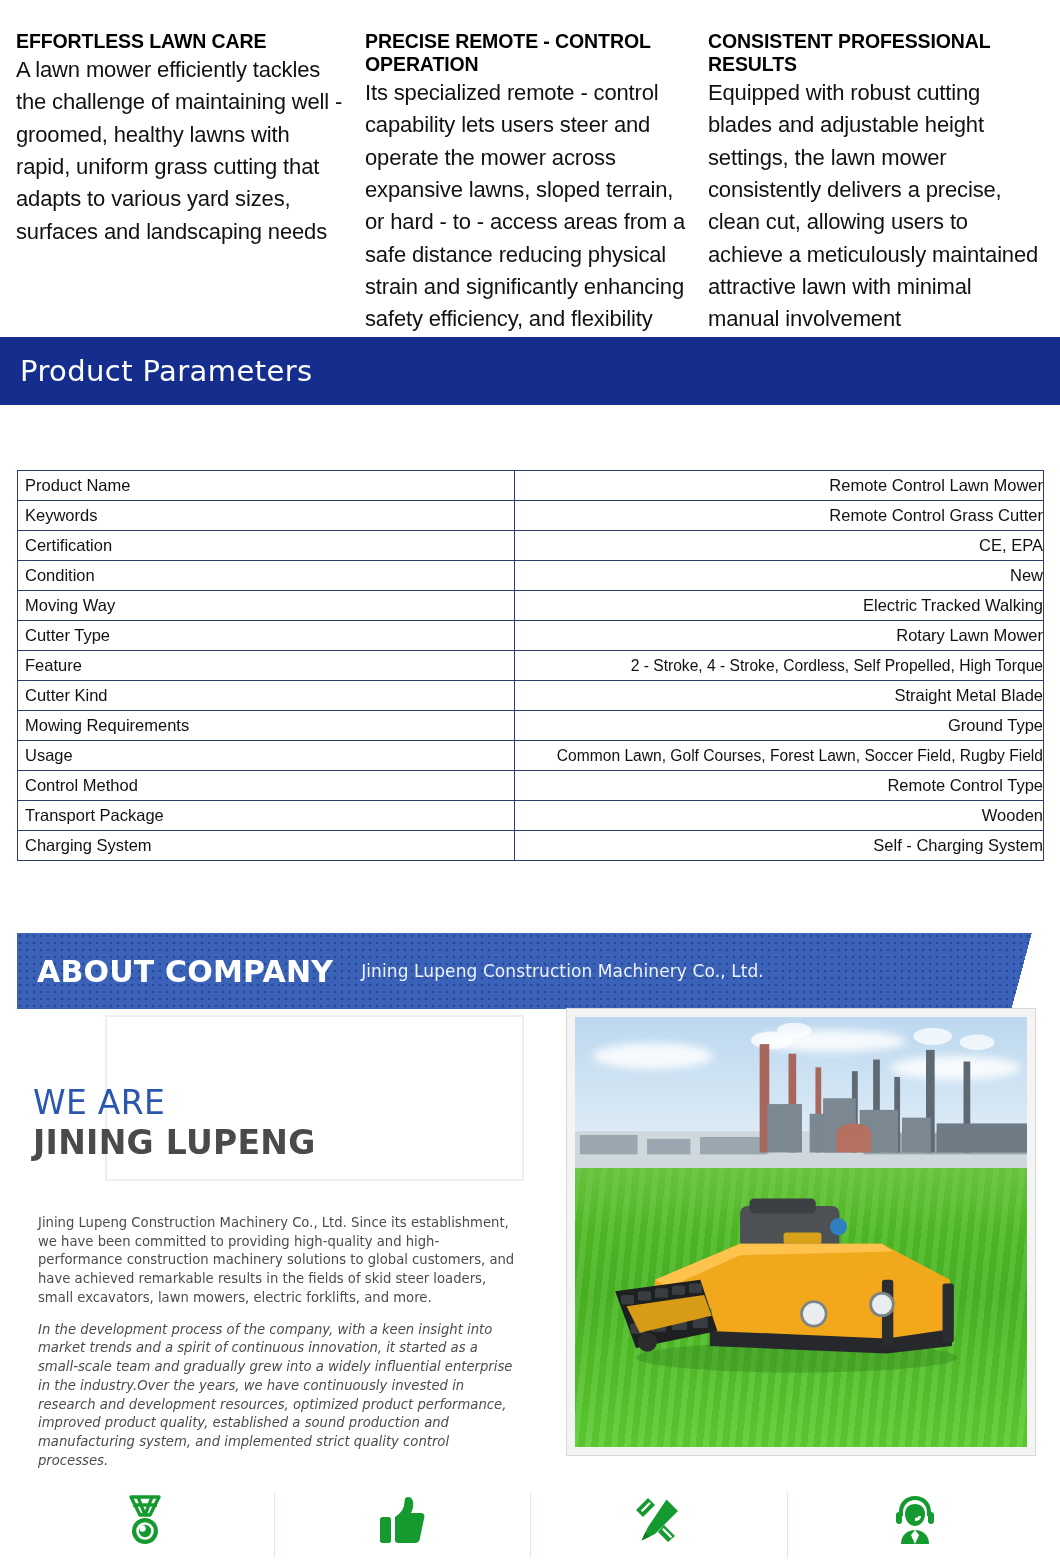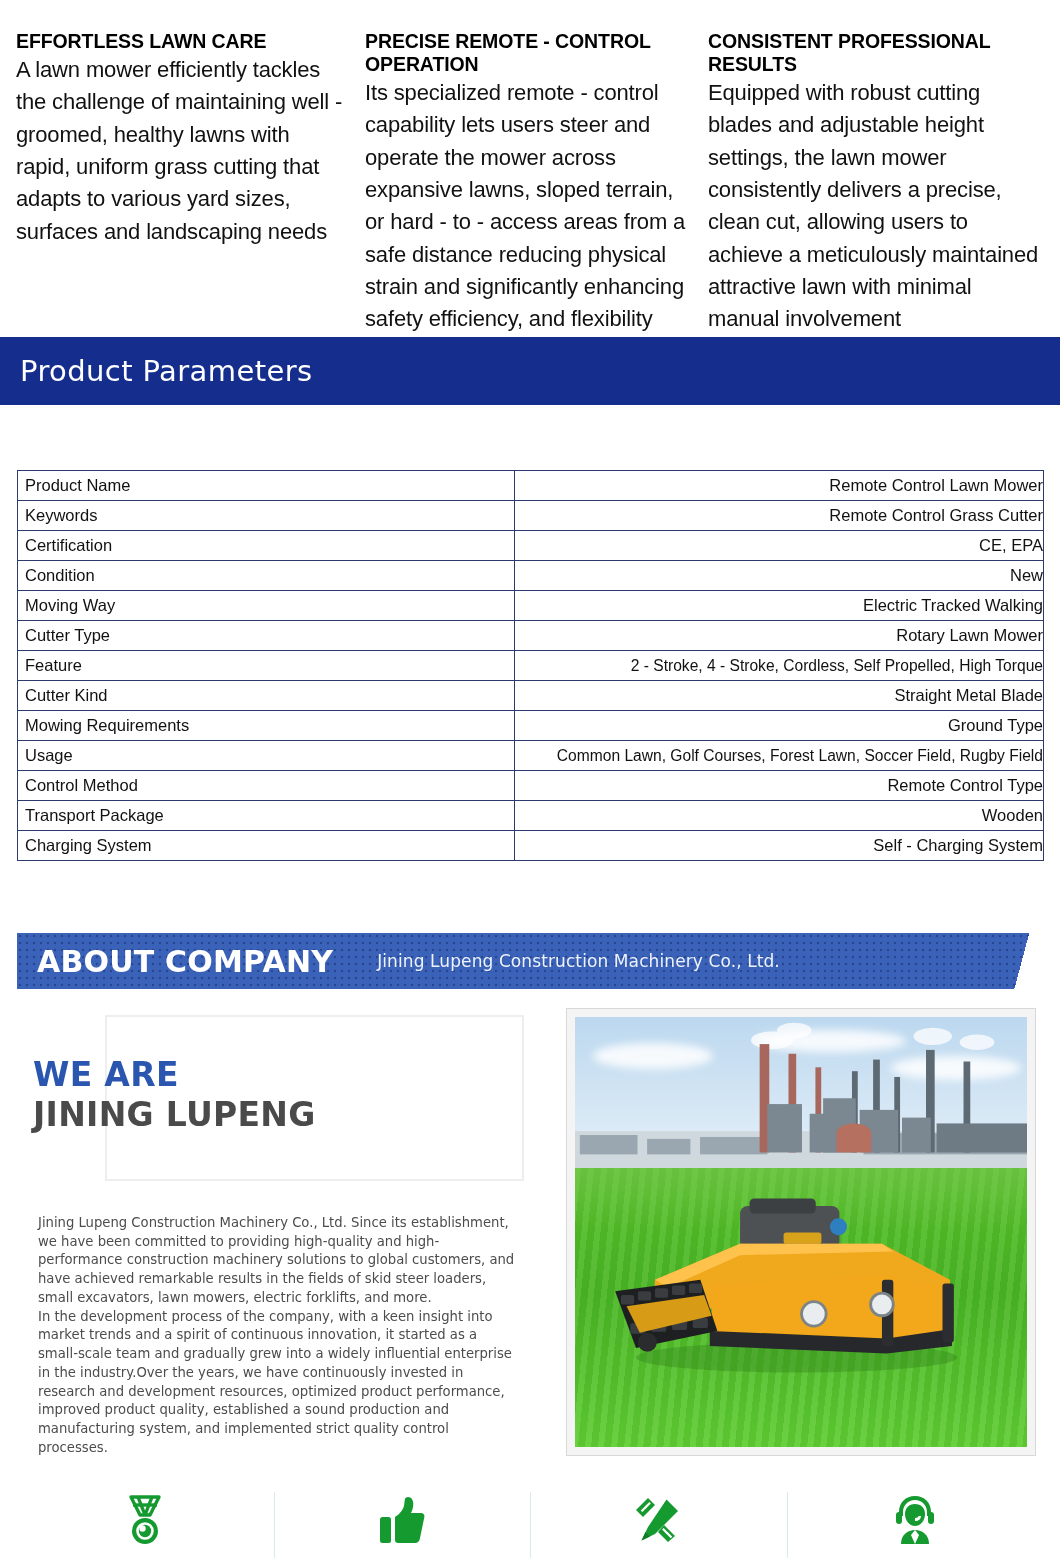--- a/index.html
+++ b/index.html
@@ -77,29 +77,28 @@
     overflow: hidden;
   }
   .param-table td.k { width: 497px; }
   .param-table td.v { width: 529px; text-align: right; }
   .param-table tr.tight td.v { font-size: 15.6px; margin-left: 20px; }
 
   
   .about-banner {
     position: absolute;
     left: 17px; top: 933px;
-    width: 1026px; height: 56px;
+    width: 1026px; height: 76px;
     background-color: #3a62b8;
     background-image:
       radial-gradient(circle at 3px 3px, rgba(24,48,110,0.55) 1.4px, transparent 1.6px);
     background-size: 7px 7px;
     display: flex;
     align-items: center;
     overflow: hidden;
-    gap: 16px;
   }
   .about-banner::after {
     content: "";
     position: absolute;
     right: -1px; top: 0;
     width: 40px; height: 100%;
     background: linear-gradient(105deg, transparent 0 46%, #ffffff 46% 100%);
   }
   .about-title {
     color: #ffffff;
@@ -125,43 +124,44 @@
     border: 2px solid #eceef0;
     background: transparent;
   }
   .weare-heading {
     position: absolute;
     left: 33px; top: 1055px;
     font-family: "DejaVu Sans", sans-serif;
   }
   .weare-l1 {
     font-size: 33px;
-    font-weight: bold;
+    font-weight: normal;
     color: #2b56b0;
     letter-spacing: 0.3px;
     line-height: 1.22;
+    margin-top: 28px;
   }
   .weare-l2 {
     font-size: 33px;
     font-weight: bold;
     color: #4a4a4a;
     letter-spacing: 0.3px;
     line-height: 1.22;
   }
 
   .about-text {
     position: absolute;
     left: 38px; top: 1214px;
     width: 482px;
     font-family: "DejaVu Sans", sans-serif;
     font-size: 13.2px;
     line-height: 1.42;
     color: #4c4c4c;
   }
-  .about-text p + p { margin-top: 0px; }
+  .about-text p + p { margin-top: 13px; font-style: italic; }
 
   
   .photo-frame {
     position: absolute;
     left: 566px; top: 1008px;
     width: 470px; height: 448px;
     background: #f4f4f4;
     border: 1px solid #d8d8d8;
     padding: 8px;
   }

